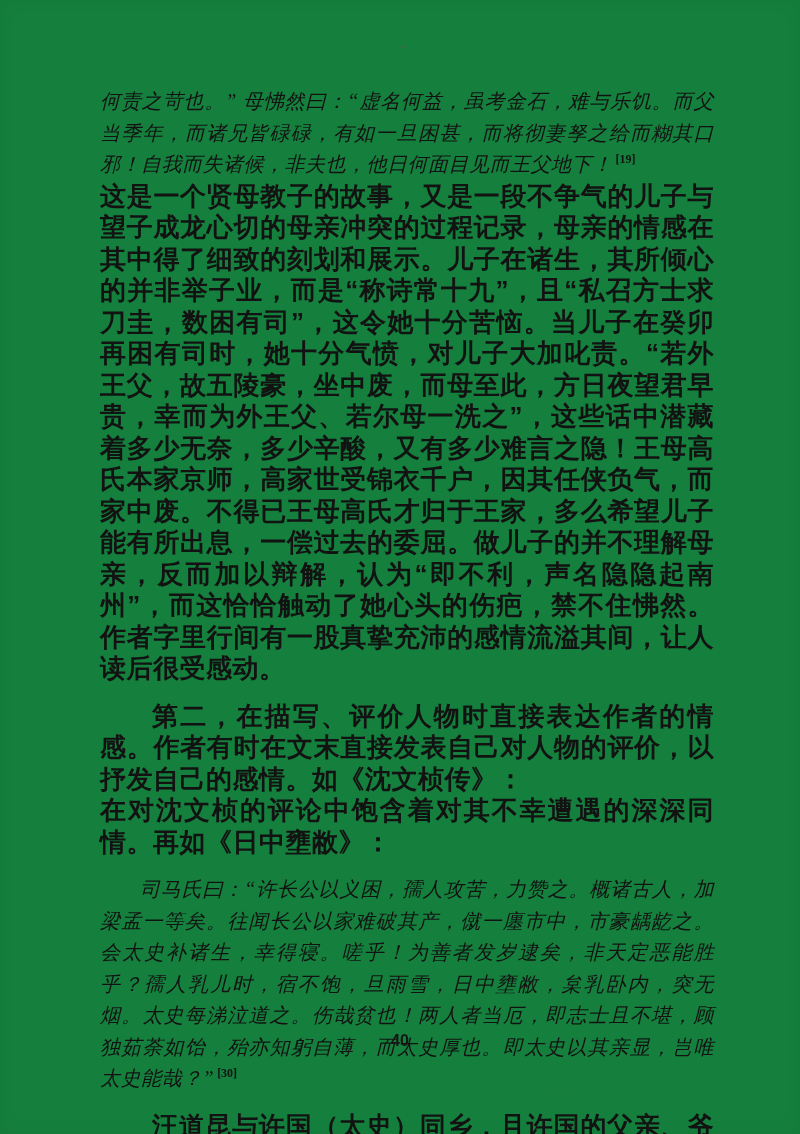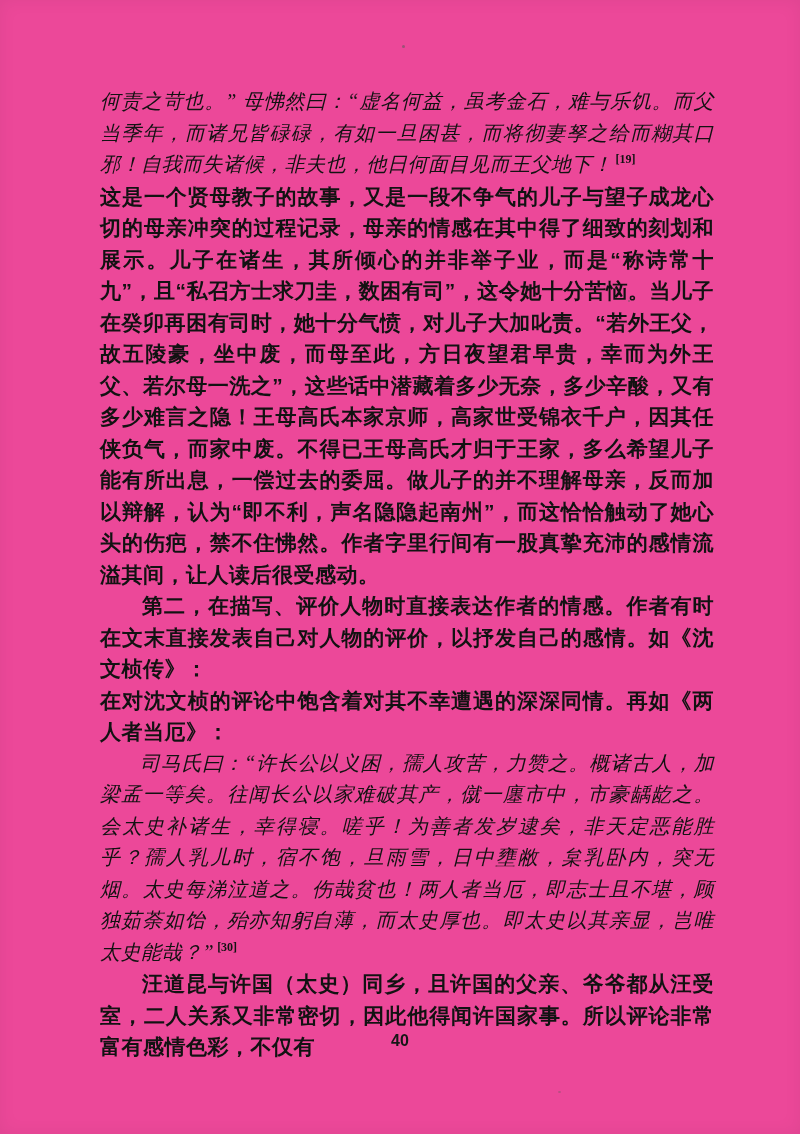--- a/index.html
+++ b/index.html
@@ -4,49 +4,49 @@
 <style>
   html, body { margin: 0; padding: 0; }
   body {
     width: 800px; height: 1134px;
     background: #f6f6f4;
     font-family: "Liberation Serif", "DejaVu Serif", serif;
   }
   .page {
     position: relative;
     width: 800px; height: 1134px;
-    background: #ec4899;
+    background: #15803d;
     overflow: hidden;
     box-shadow: inset 0 0 18px rgba(0,0,0,0.06);
   }
   .text-block {
     position: absolute;
     left: 100px; top: 86px;
     width: 614px;
     color: #121212;
   }
   .blk {
     margin: 0;
-    font-size: 21px;
+    font-size: 26px;
     line-height: 31.5px;
     text-align: justify;
     text-align-last: left;
     letter-spacing: 0.5px;
   }
   .blk.normal {
     font-weight: 600;
     font-family: "Liberation Sans", "DejaVu Sans", sans-serif;
   }
   .blk.quote {
     font-weight: 500;
     font-style: italic;
     font-size: 20px;
     font-family: "Liberation Serif", "DejaVu Serif", serif;
   }
-  .blk.indent { text-indent: 2em; }
+  .blk.indent { text-indent: 2em; margin-top: 16px; }
   sup.ref {
     font-style: normal;
     font-weight: 700;
     font-size: 12px;
     line-height: 0;
     vertical-align: super;
     letter-spacing: 0;
   }
   .page-number {
     position: absolute;
@@ -69,21 +69,21 @@
   .speck.s3 { left: 558px; top: 1091px; width: 3px; height: 2px; opacity: 0.35; }
 </style>
 </head>
 <body>
 
 <div class="page">
   <div class="text-block">
       <p class="blk quote">何责之苛也。” 母怫然曰：“虚名何益，虽考金石，难与乐饥。而父当季年，而诸兄皆碌碌，有如一旦困甚，而将彻妻孥之给而糊其口邪！自我而失诸候，非夫也，他日何面目见而王父地下！<sup class="ref"> [19]</sup></p>
       <p class="blk normal">这是一个贤母教子的故事，又是一段不争气的儿子与望子成龙心切的母亲冲突的过程记录，母亲的情感在其中得了细致的刻划和展示。儿子在诸生，其所倾心的并非举子业，而是“称诗常十九”，且“私召方士求刀圭，数困有司”，这令她十分苦恼。当儿子在癸卯再困有司时，她十分气愤，对儿子大加叱责。“若外王父，故五陵豪，坐中废，而母至此，方日夜望君早贵，幸而为外王父、若尔母一洗之”，这些话中潜藏着多少无奈，多少辛酸，又有多少难言之隐！王母高氏本家京师，高家世受锦衣千户，因其任侠负气，而家中废。不得已王母高氏才归于王家，多么希望儿子能有所出息，一偿过去的委屈。做儿子的并不理解母亲，反而加以辩解，认为“即不利，声名隐隐起南州”，而这恰恰触动了她心头的伤疤，禁不住怫然。作者字里行间有一股真挚充沛的感情流溢其间，让人读后很受感动。</p>
       <p class="blk normal indent">第二，在描写、评价人物时直接表达作者的情感。作者有时在文末直接发表自己对人物的评价，以抒发自己的感情。如《沈文桢传》：</p>
-      <p class="blk normal">在对沈文桢的评论中饱含着对其不幸遭遇的深深同情。再如《两人者当厄》：</p>
+      <p class="blk normal">在对沈文桢的评论中饱含着对其不幸遭遇的深深同情。再如《日中壅敝》：</p>
       <p class="blk quote indent">司马氏曰：“许长公以义困，孺人攻苦，力赞之。概诸古人，加梁孟一等矣。往闻长公以家难破其产，僦一廛市中，市豪龋龁之。会太史补诸生，幸得寝。嗟乎！为善者发岁逮矣，非天定恶能胜乎？孺人乳儿时，宿不饱，旦雨雪，日中壅敝，枲乳卧内，突无烟。太史每涕泣道之。伤哉贫也！两人者当厄，即志士且不堪，顾独茹荼如饴，殆亦知躬自薄，而太史厚也。即太史以其亲显，岂唯太史能哉？”<sup class="ref"> [30]</sup></p>
       <p class="blk normal indent">汪道昆与许国（太史）同乡，且许国的父亲、爷爷都从汪受室，二人关系又非常密切，因此他得闻许国家事。所以评论非常富有感情色彩，不仅有</p>
     </div>
   <div class="page-number">40</div>
   <div class="speck s1"></div>
   <div class="speck s2"></div>
   <div class="speck s3"></div>
 </div>
 
 </body></html>

